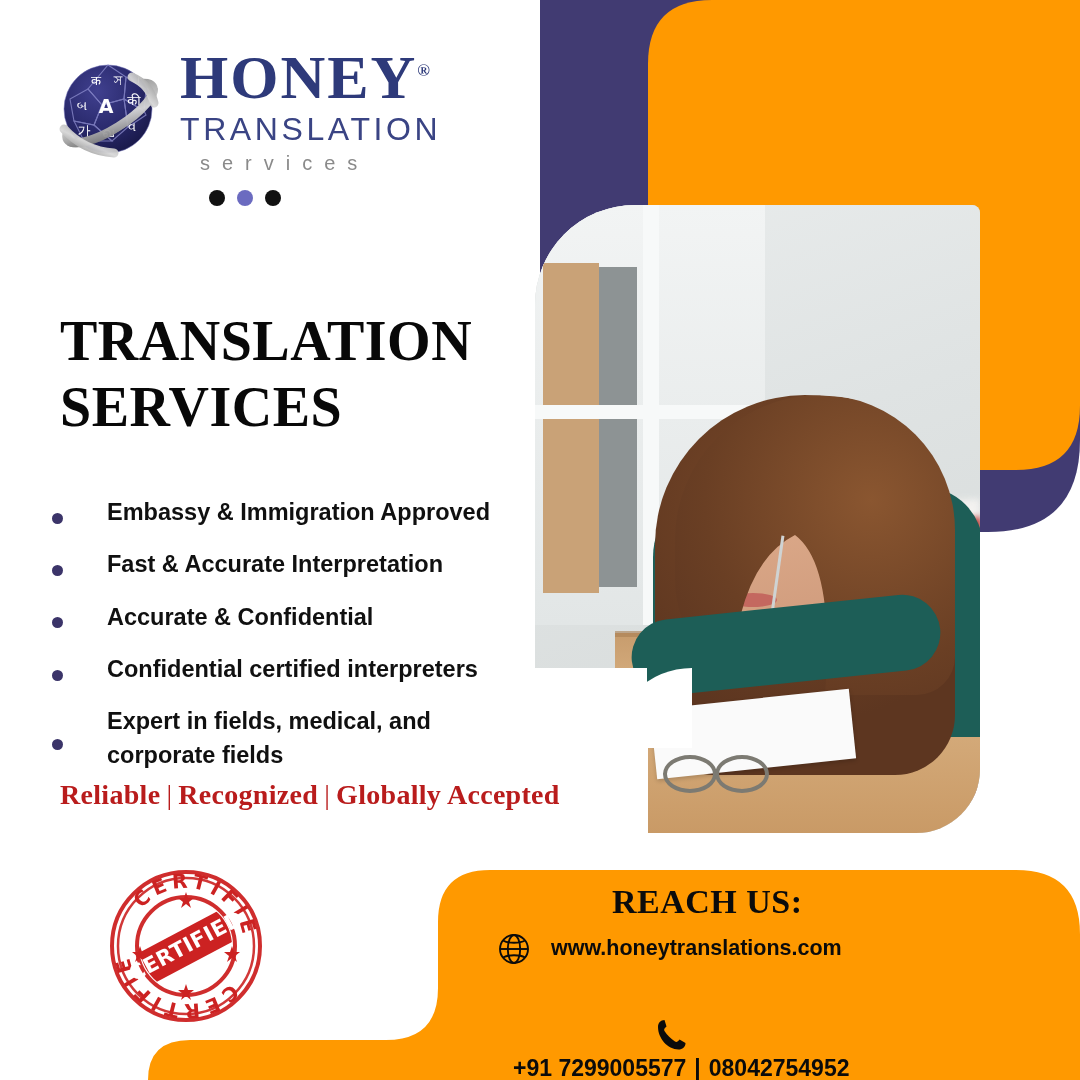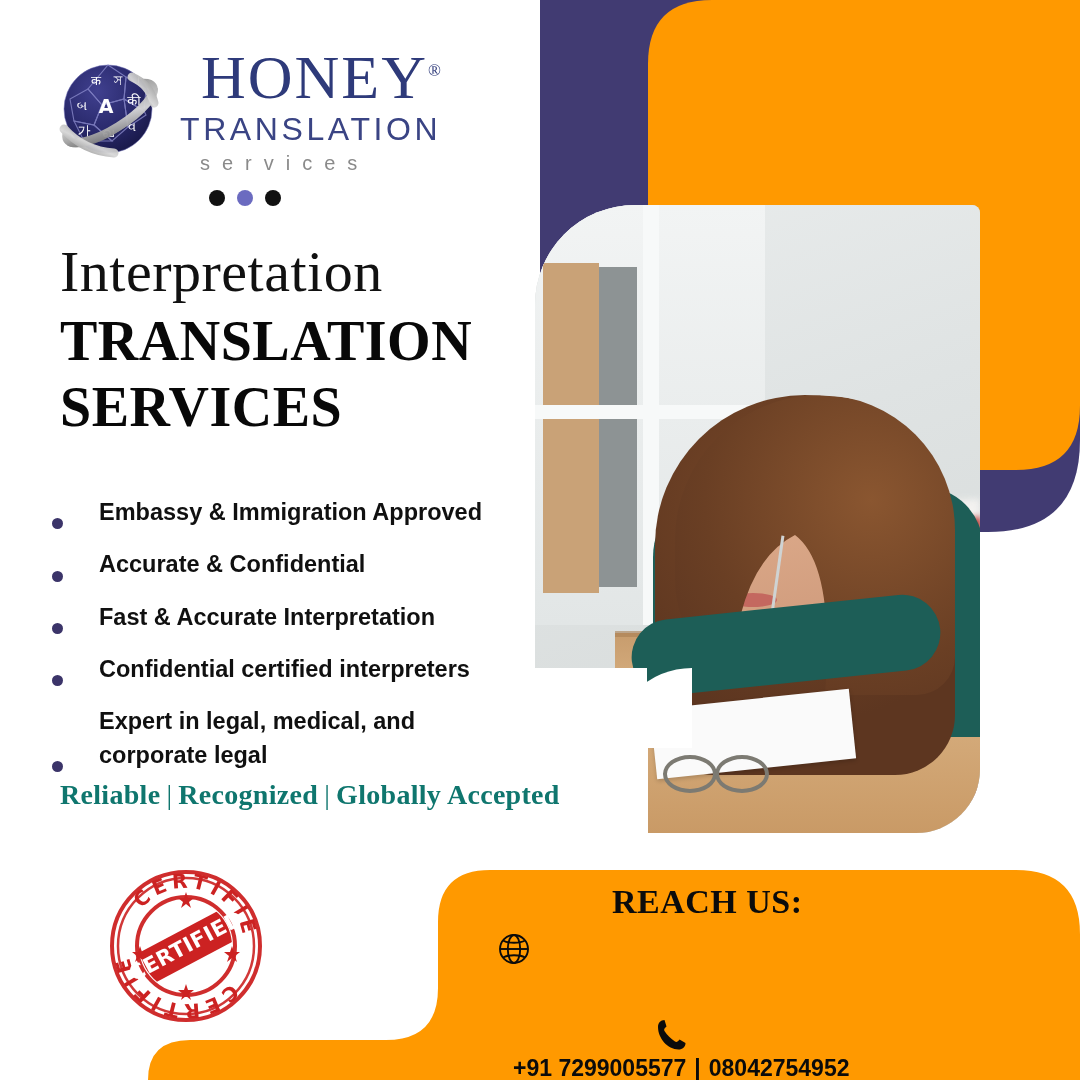--- a/index.html
+++ b/index.html
@@ -98,22 +98,22 @@
     background:#FF9900;
     clip-path:path("M 1016,0 Q 1080,0 1080,64 L 1080,210 L 148,210 Q 148,170 190,170 L 386,170 Q 438,170 438,118 L 438,52 Q 438,0 490,0 Z");
   }
 
   
   .logo-wrap{position:absolute;left:54px;top:48px;z-index:8;display:flex;align-items:center;}
   .globe{position:relative;width:112px;height:112px;flex:0 0 auto;}
   .globe svg{display:block;width:112px;height:112px;}
   .logo-text{margin-left:14px;}
   .logo-honey{
-    font-family:"Liberation Serif", serif;font-weight:400;font-size:62px;line-height:0.95;
-    color:#2E3A7A;letter-spacing:2px;position:relative;display:inline-block;margin-left:21px;
+    font-family:"Liberation Serif", serif;font-weight:700;font-size:62px;line-height:0.95;
+    color:#2E3A7A;letter-spacing:2px;position:relative;display:inline-block;
   }
   .logo-reg{font-size:17px;vertical-align:super;letter-spacing:0;}
   .logo-translation{
     font-family:"Liberation Sans", sans-serif;font-weight:400;font-size:32px;
     color:#3A4484;letter-spacing:3.6px;margin-top:4px;
   }
   .logo-services{
     font-family:"Liberation Sans", sans-serif;font-weight:400;font-size:20px;
     color:#8a8a8a;letter-spacing:12px;margin-top:4px;margin-left:20px;
   }
@@ -127,30 +127,30 @@
     font-family:"Liberation Serif", serif;font-weight:400;font-size:58px;
     color:#111;letter-spacing:0.5px;
   }
   .h-main{
     position:absolute;left:60px;top:308px;z-index:8;
     font-family:"Liberation Serif", serif;font-weight:700;font-size:56px;line-height:1.18;
     color:#080808;letter-spacing:0.5px;
   }
 
   .bullets{position:absolute;left:52px;top:496px;z-index:8;width:470px;}
-  .bullet{display:flex;align-items:flex-end;margin-bottom:19px;}
+  .bullet{display:flex;align-items:center;margin-bottom:19px;gap:8px;}
   .bullet .bd{flex:0 0 auto;width:11px;height:11px;border-radius:50%;background:#3B3469;margin-top:11px;}
   .bullet .bt{
     margin-left:36px;font-family:"Liberation Sans", sans-serif;font-weight:700;
     font-size:23.5px;line-height:1.42;color:#101010;
   }
 
   .tagline{
     position:absolute;left:60px;top:779px;z-index:8;
-    font-family:"Liberation Serif", serif;font-weight:700;font-size:28px;color:#0f766e;
+    font-family:"Liberation Serif", serif;font-weight:700;font-size:28px;color:#b91c1c;
     letter-spacing:0.3px;
   }
   .tagline .sep{font-weight:400;margin:0 6px;}
 
   
   .stamp{position:absolute;left:108px;top:868px;width:156px;height:156px;z-index:8;}
   .stamp svg{display:block;width:156px;height:156px;}
 
   
   .reach{position:absolute;left:440px;top:870px;width:640px;height:210px;z-index:9;}
@@ -259,46 +259,45 @@
       <div class="logo-services">services</div>
     </div>
   </div>
 
   <div class="dots">
     <span class="dot k"></span>
     <span class="dot p"></span>
     <span class="dot k"></span>
   </div>
 
-  <div class="h-script">Interpretation</div>
   <div class="h-main">
     <div>TRANSLATION</div>
     <div>SERVICES</div>
   </div>
 
   <div class="bullets">
     <div class="bullet">
       <span class="bd"></span>
       <span class="bt">Embassy &amp; Immigration Approved</span>
     </div>
     <div class="bullet">
       <span class="bd"></span>
+      <span class="bt">Fast &amp; Accurate Interpretation</span>
+    </div>
+    <div class="bullet">
+      <span class="bd"></span>
       <span class="bt">Accurate &amp; Confidential</span>
     </div>
     <div class="bullet">
       <span class="bd"></span>
-      <span class="bt">Fast &amp; Accurate Interpretation</span>
-    </div>
-    <div class="bullet">
-      <span class="bd"></span>
       <span class="bt">Confidential certified interpreters</span>
     </div>
     <div class="bullet">
       <span class="bd"></span>
-      <span class="bt">Expert in legal, medical, and corporate legal</span>
+      <span class="bt">Expert in fields, medical, and corporate fields</span>
     </div>
   </div>
 
   <div class="tagline"><span>Reliable</span><span class="sep">|</span><span>Recognized</span><span class="sep">|</span><span>Globally Accepted</span></div>
 
   <div class="stamp">
     <svg viewBox="0 0 156 156" xmlns="http://www.w3.org/2000/svg">
       <defs>
         <path id="arcTop" d="M 78,78 m -58,0 a 58,58 0 1 1 116,0" fill="none"></path>
         <path id="arcBot" d="M 78,78 m 58,0 a 58,58 0 1 1 -116,0" fill="none"></path>
@@ -335,20 +334,21 @@
       <span class="ri">
         <svg width="34" height="34" viewBox="0 0 34 34" fill="none" stroke="#0b0b0b" stroke-width="1.9">
           <circle cx="17" cy="17" r="14"></circle>
           <ellipse cx="17" cy="17" rx="6.2" ry="14"></ellipse>
           <line x1="3" y1="17" x2="31" y2="17"></line>
           <path d="M6 8.5 C 11 11.5, 23 11.5, 28 8.5"></path>
           <path d="M6 25.5 C 11 22.5, 23 22.5, 28 25.5"></path>
         </svg>
       </span>
       <span class="rt">
+        <span style="display:block">www.honeytranslations.com</span>
       </span>
     </div>
 
 
     <div class="reach-row row-phone">
       <span class="ri">
         <svg width="30" height="32" viewBox="0 0 30 32" fill="#0b0b0b">
           <path d="M7.5 1 C 3.5 1, 1 4, 1 8 C 1 19, 10.5 30.5, 21.5 30.5 C 25.5 30.5, 28.5 28, 28.5 24
                    L 22.5 20.5 C 21 22.5, 19.5 23.5, 18 22.5 C 14 20, 10 16, 7.5 12 C 6.5 10.5, 7.5 9, 9.5 7.5 Z"></path>
         </svg>

